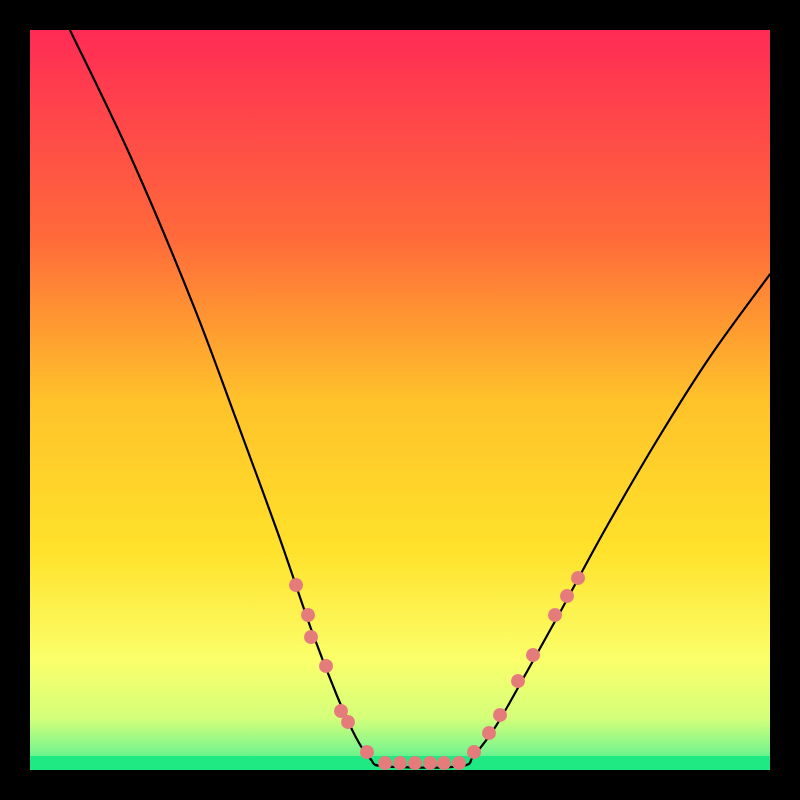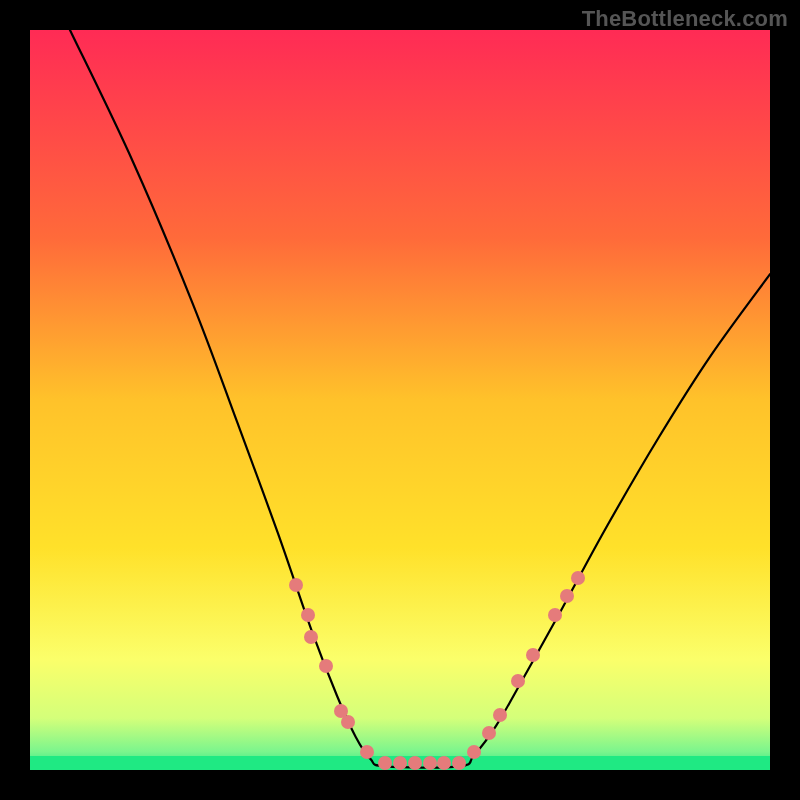--- a/index.html
+++ b/index.html
@@ -64,21 +64,20 @@
     margin-top: -7px;
     background: #e57b7b;
     border-radius: 50%;
     z-index: 4;
   }
 </style>
 </head>
 <body>
 
 <div class="stage">
-  <div class="watermark">TheBottleneck.com</div>
 
   <div class="plot">
     <svg class="bg-gradient" viewBox="0 0 740 740" preserveAspectRatio="none">
       <defs>
         <linearGradient id="g" x1="0" y1="0" x2="0" y2="1">
             <stop offset="0%" stop-color="#ff2b55"></stop>
             <stop offset="28.000000000000004%" stop-color="#ff6a3a"></stop>
             <stop offset="50%" stop-color="#ffc22a"></stop>
             <stop offset="70%" stop-color="#ffe12a"></stop>
             <stop offset="85%" stop-color="#fbff6a"></stop>

